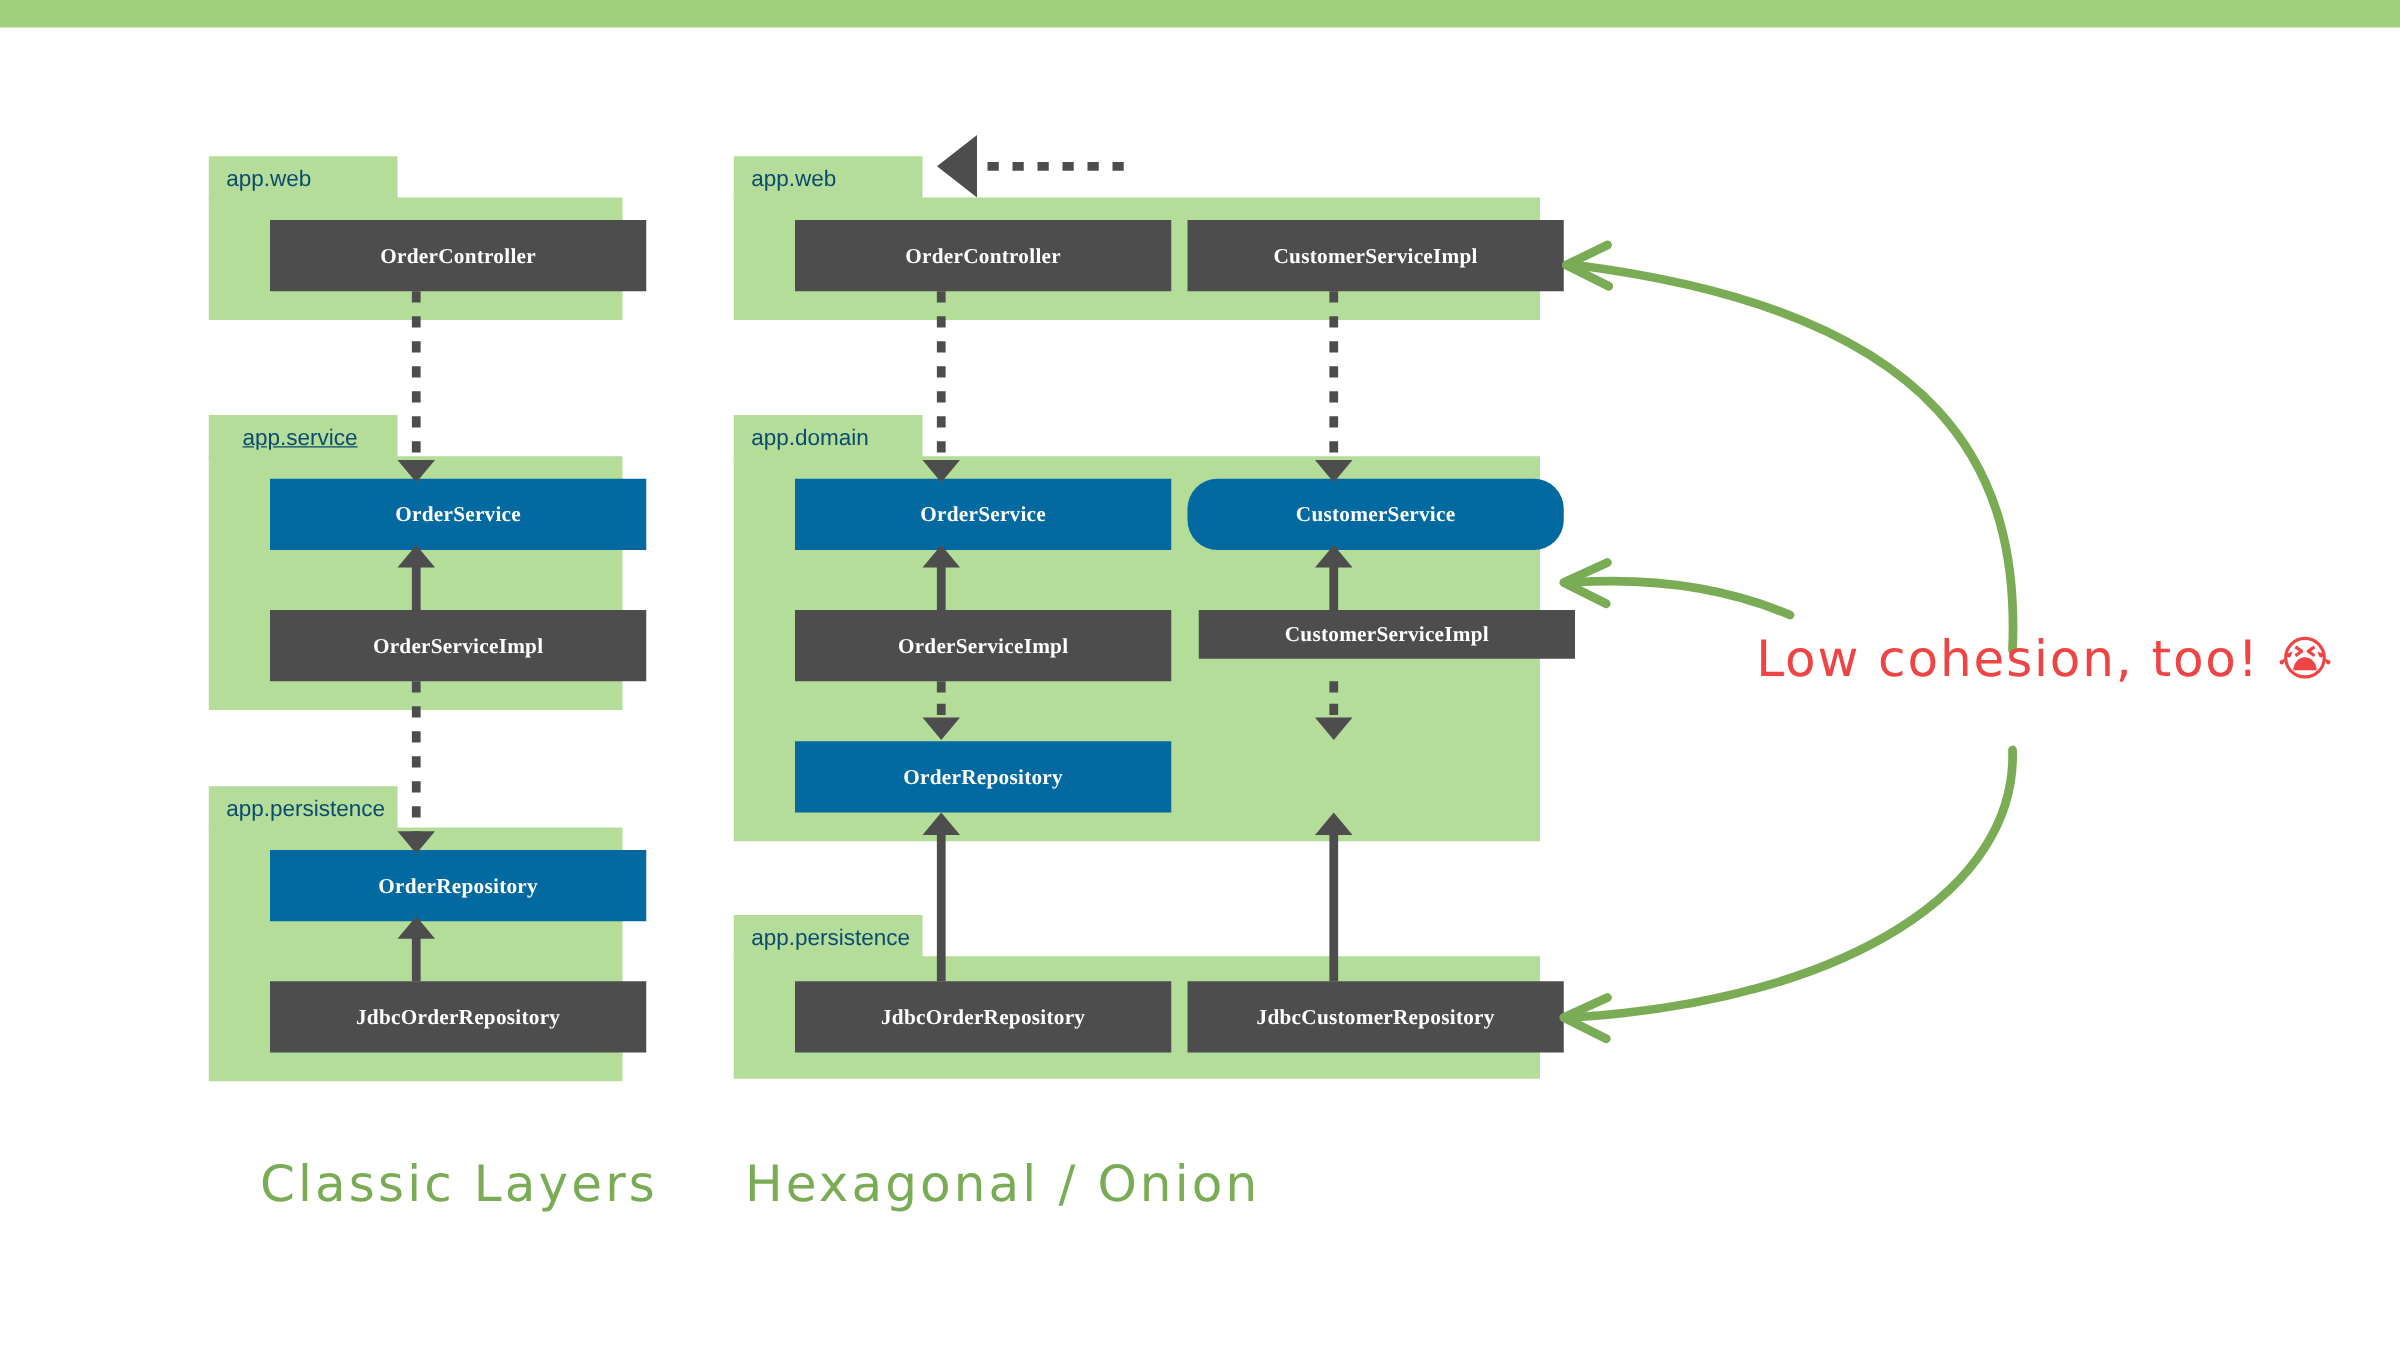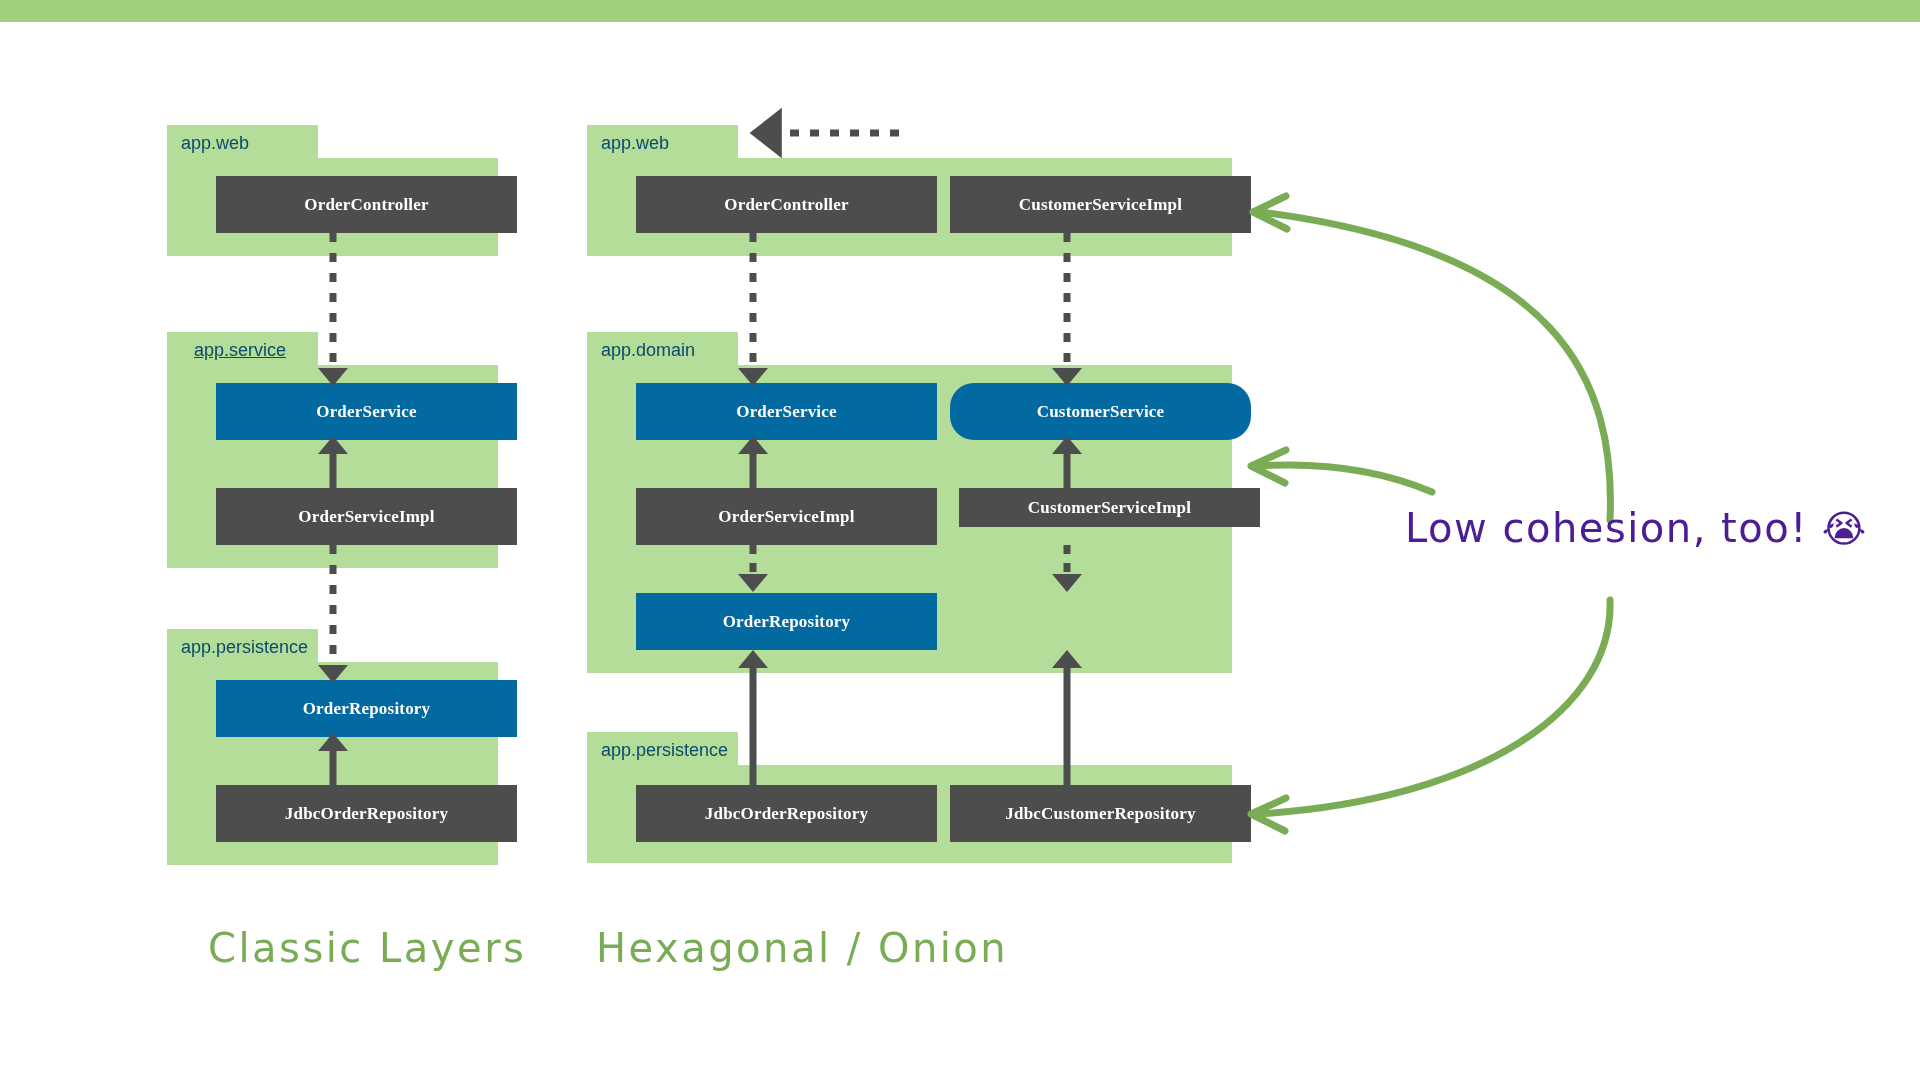--- a/index.html
+++ b/index.html
@@ -49,26 +49,26 @@
   .caption{
     position:absolute;
     color:#7aac56;
     font-size:40px;
     font-family:"DejaVu Sans", sans-serif;
     letter-spacing:2.5px;
     white-space:nowrap;
   }
   .annot{
     position:absolute;
-    color:#4c1d95;
+    color:#ef4444;
     font-size:40px;
     font-family:"DejaVu Sans", sans-serif;
     letter-spacing:1.5px;
     white-space:nowrap;
-    display:flex;align-items:flex-end;gap:14px;
+    display:flex;align-items:flex-start;gap:14px;
   }
   .annot .emoji{font-size:38px;}
 </style>
 </head>
 <body>
 
 <div id="stage">
 
   <div class="top-bar"></div>
 

